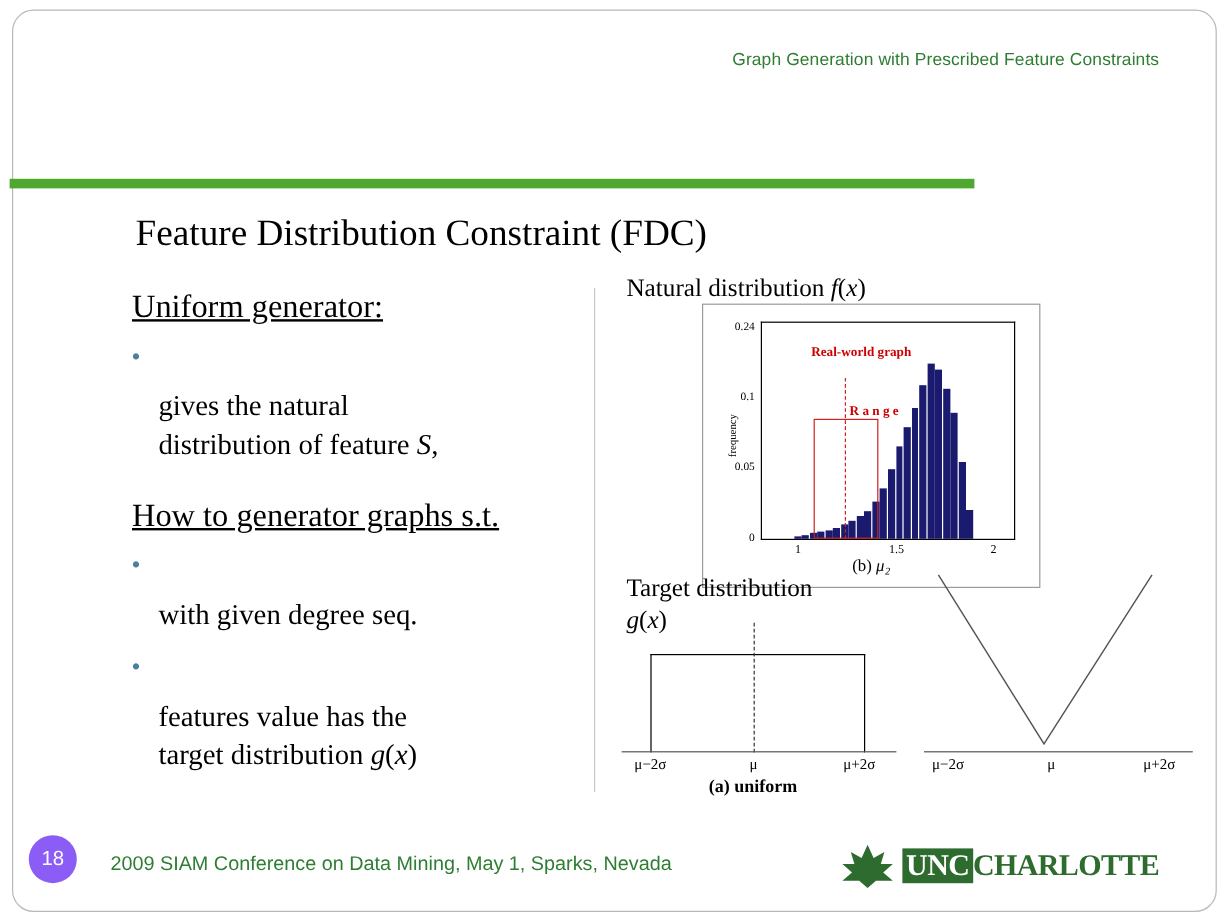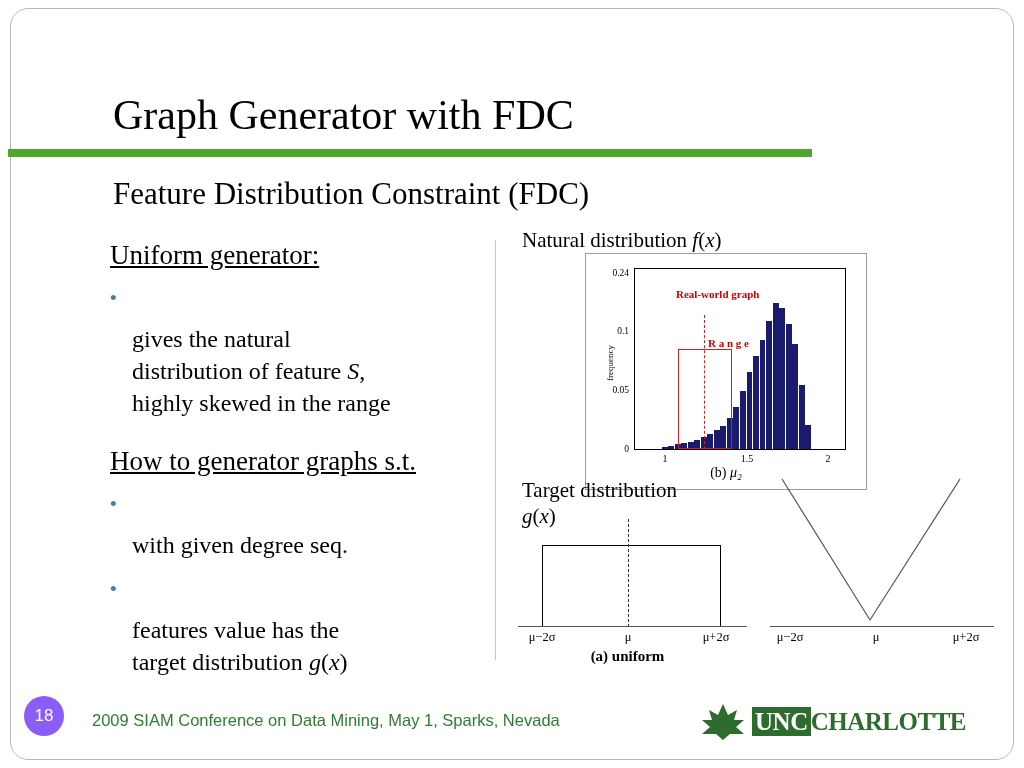--- a/index.html
+++ b/index.html
@@ -345,34 +345,33 @@
     color: #ffffff;
     padding: 1px 3px;
   }
 </style>
 </head>
 <body>
 
 <div class="slide">
   <div class="slide-border"></div>
 
-
-  <div class="title">Graph Generator with FDC</div>
+  <div class="header-note">Graph Generation with Prescribed Feature Constraints</div>
+
   <div class="title-rule"></div>
   <div class="subtitle">Feature Distribution Constraint (FDC)</div>
 
   <div class="left-col">
     <div class="lead">Uniform generator:</div>
 
     <div class="bullet">
       <span class="dot">•</span>
       <span class="btext">
         <span>gives the natural</span><br>
         <span>distribution of feature </span><i>S</i><span>,</span><br>
-        <span>highly skewed in the range</span>
       </span>
     </div>
 
     <div class="lead second">How to generator graphs s.t.</div>
 
     <div class="bullet">
       <span class="dot">•</span>
       <span class="btext">with given degree seq.</span>
     </div>
 

